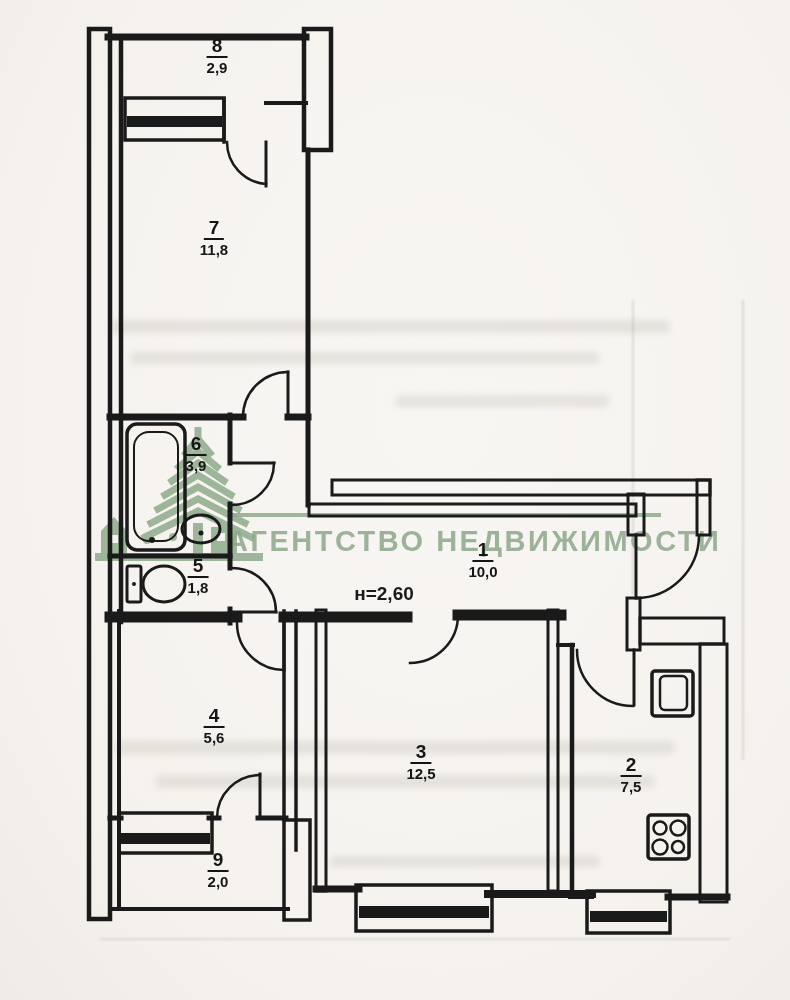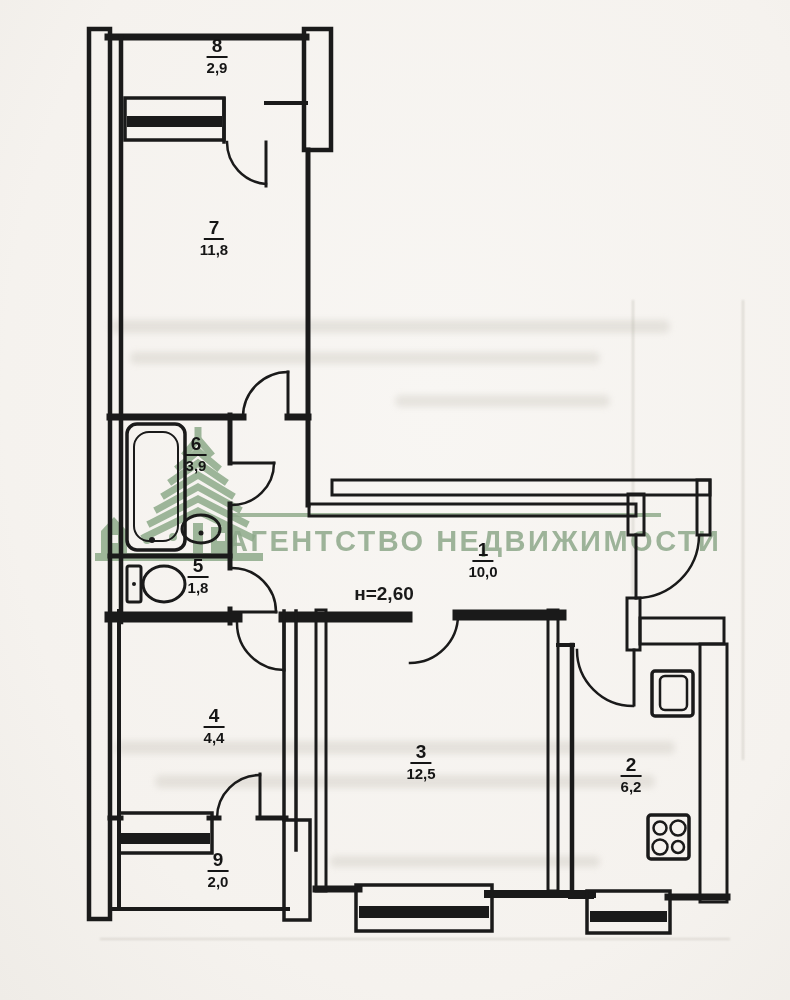--- a/index.html
+++ b/index.html
@@ -219,28 +219,28 @@
     <span class="num">5</span>
     <span class="area">1,8</span>
   </div>
   <div class="room-label" style="left:483px;top:540px;">
     <span class="num">1</span>
     <span class="area">10,0</span>
   </div>
   <div class="height-note" style="left:384px;top:572px;margin-top:11px;">н=2,60</div>
   <div class="room-label" style="left:214px;top:706px;">
     <span class="num">4</span>
-    <span class="area">4,4</span>
+    <span class="area">5,6</span>
   </div>
   <div class="room-label" style="left:421px;top:742px;">
     <span class="num">3</span>
     <span class="area">12,5</span>
   </div>
   <div class="room-label" style="left:631px;top:755px;">
     <span class="num">2</span>
-    <span class="area">6,2</span>
+    <span class="area">7,5</span>
   </div>
   <div class="room-label" style="left:218px;top:850px;">
     <span class="num">9</span>
     <span class="area">2,0</span>
   </div>
 
 </div>
 
 </body></html>

